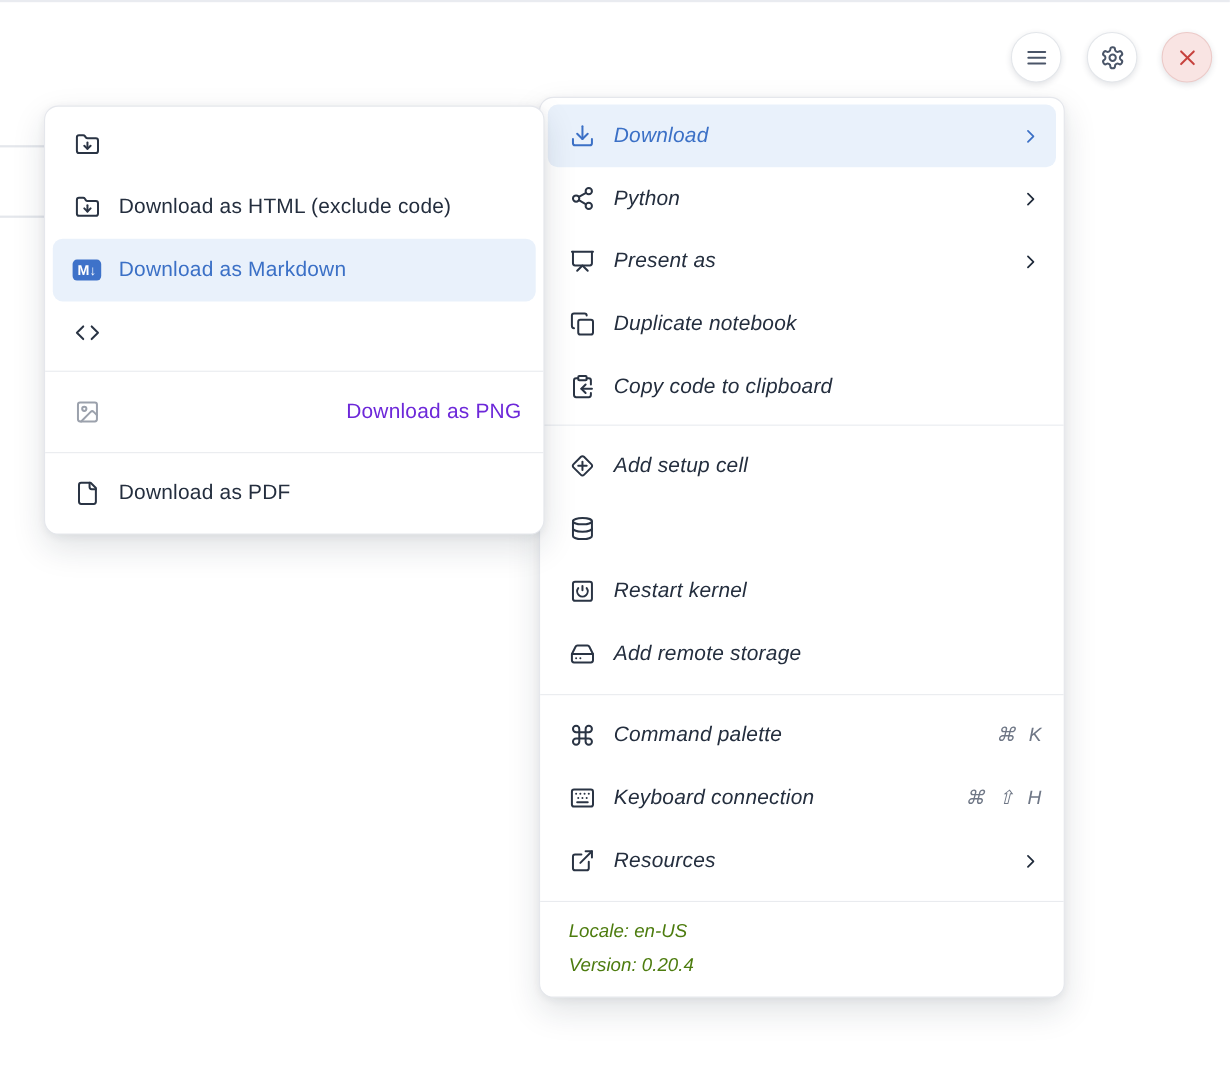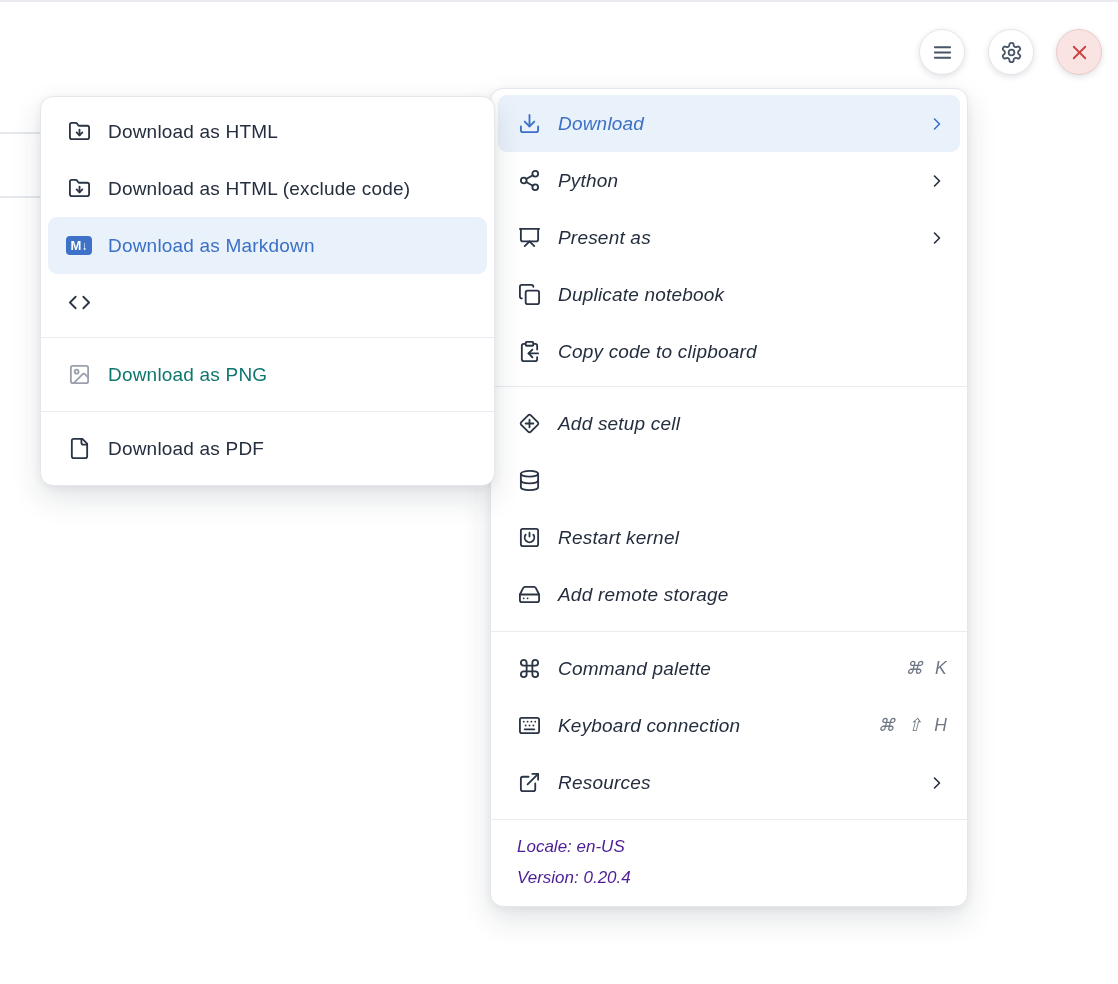--- a/index.html
+++ b/index.html
@@ -61,35 +61,35 @@
   .menu-item .icon svg { width: 23px; height: 23px; display: block; }
   .menu-item .label { flex: 1; white-space: nowrap; }
   .menu-item .chevron { width: 20px; height: 20px; flex: none; color: #202b3b; }
   .menu-item .chevron svg { width: 20px; height: 20px; display: block; }
   .menu-item .shortcut {
     flex: none; color: #6f7786; font-size: 17.5px;
     word-spacing: 7px; white-space: nowrap;
   }
   .menu-item.active { background: #e9f1fb; color: #3b70c6; }
   .menu-item.active .icon, .menu-item.active .chevron { color: #3b70c6; }
-  .menu-item.disabled { color: #0f766e; }
+  .menu-item.disabled { color: #6d28d9; text-align: right; }
   .menu-item.disabled .icon { color: #9ba1ac; }
 
   .md-badge {
     display: inline-flex; align-items: center; justify-content: center;
     width: 27px; height: 19px; margin-left: -1px;
     background: #3e72c9; border-radius: 4px;
     color: #fff; font-weight: bold; font-size: 13px; line-height: 1;
   }
   .md-badge .md-dn { font-size: 12px; font-weight: bold; }
 
   .menu-footer {
     border-top: 1px solid #e9ebef;
     padding: 11px 26px 13px 26px;
-    font-size: 17px; line-height: 31px; color: #4c1d95;
+    font-size: 17px; line-height: 31px; color: #4d7c0f;
   }
 
   
   svg.stroked { fill: none; stroke: currentColor; stroke-width: 1.9;
                 stroke-linecap: round; stroke-linejoin: round; }
 </style>
 </head>
 <body>
 
 <div class="top-rule"></div>
@@ -125,21 +125,20 @@
 <div class="menu" id="download-submenu">
     <div class="menu-section">
       <div class="menu-item">
         <span class="icon">
           <svg class="stroked" viewBox="0 0 24 24">
             <path d="M20 20a2 2 0 0 0 2-2V8a2 2 0 0 0-2-2h-7.9a2 2 0 0 1-1.69-.9L9.6 3.9A2 2 0 0 0 7.93 3H4a2 2 0 0 0-2 2v13a2 2 0 0 0 2 2Z"></path>
             <path d="M12 10v6"></path>
             <path d="m15 13-3 3-3-3"></path>
           </svg>
         </span>
-        <span class="label">Download as HTML</span>
       </div>
       <div class="menu-item">
         <span class="icon">
           <svg class="stroked" viewBox="0 0 24 24">
             <path d="M20 20a2 2 0 0 0 2-2V8a2 2 0 0 0-2-2h-7.9a2 2 0 0 1-1.69-.9L9.6 3.9A2 2 0 0 0 7.93 3H4a2 2 0 0 0-2 2v13a2 2 0 0 0 2 2Z"></path>
             <path d="M12 10v6"></path>
             <path d="m15 13-3 3-3-3"></path>
           </svg>
         </span>
         <span class="label">Download as HTML (exclude code)</span>

